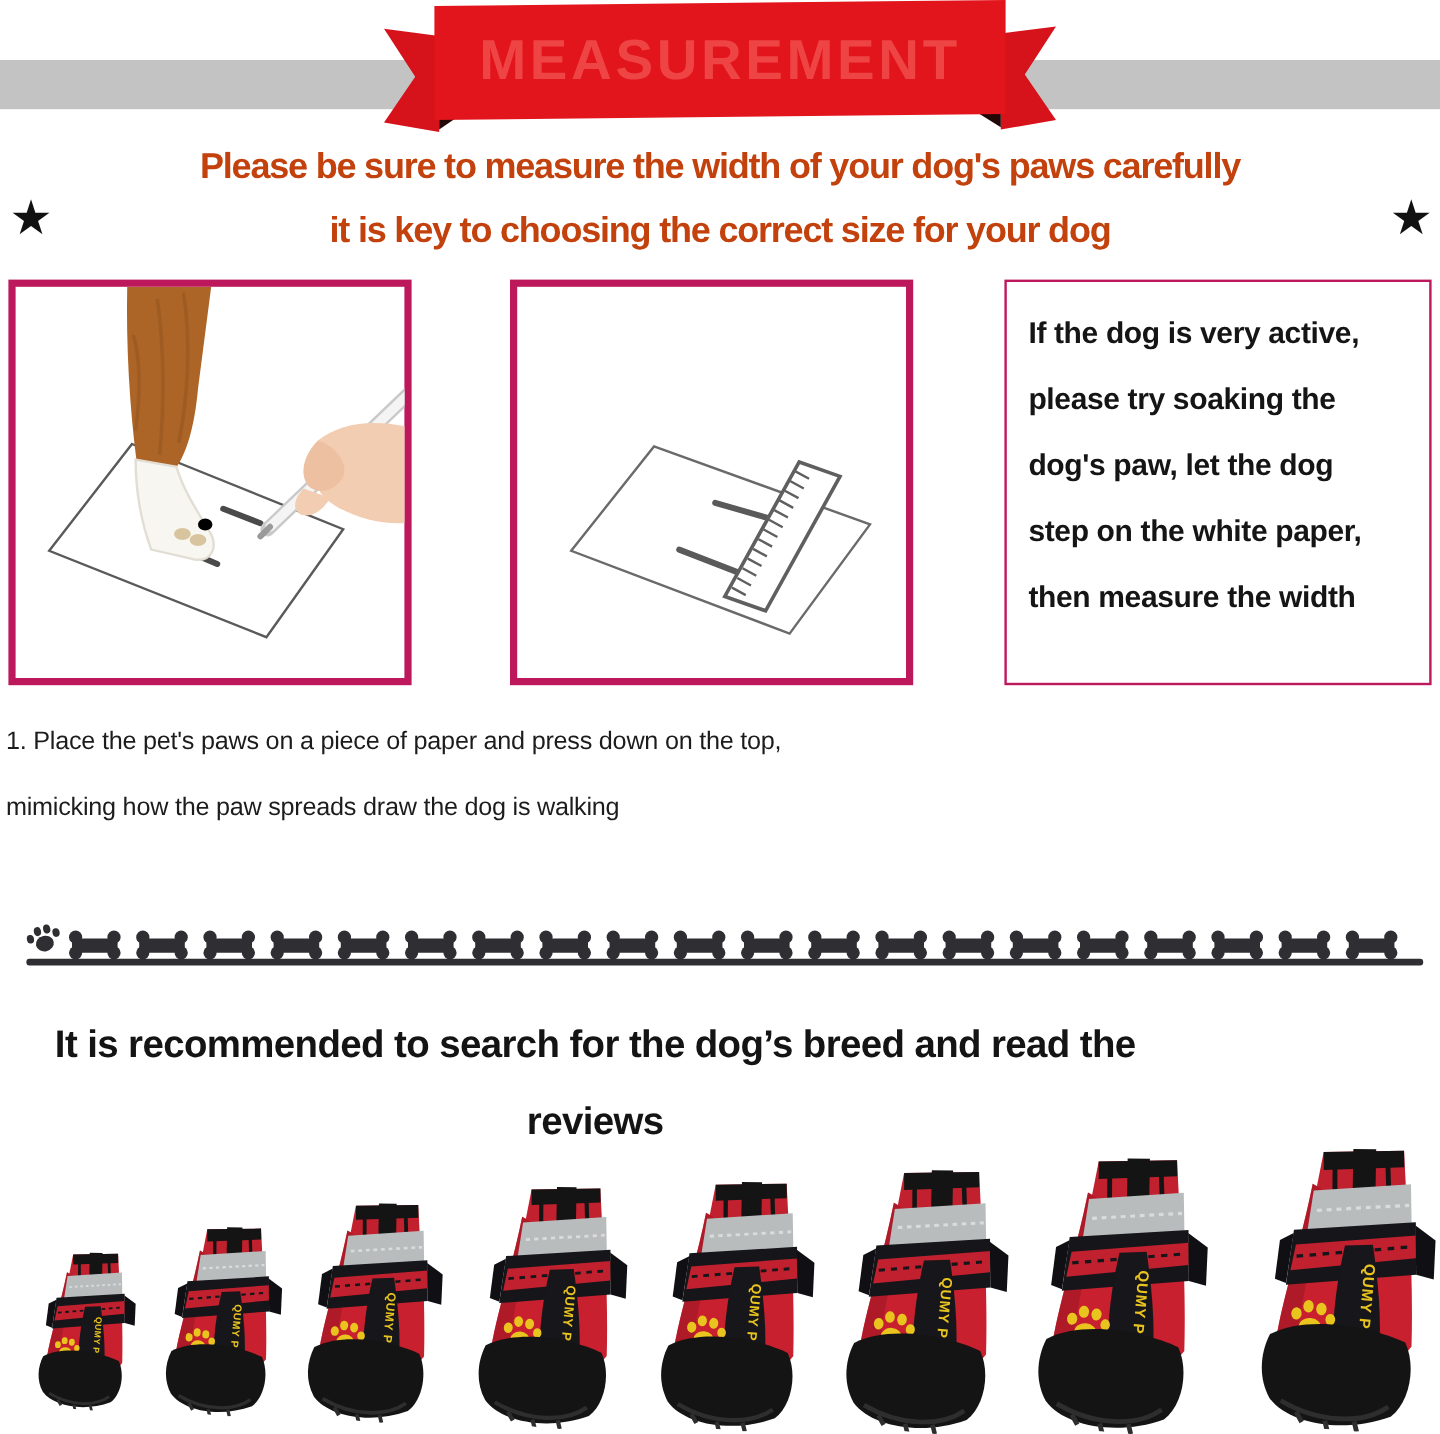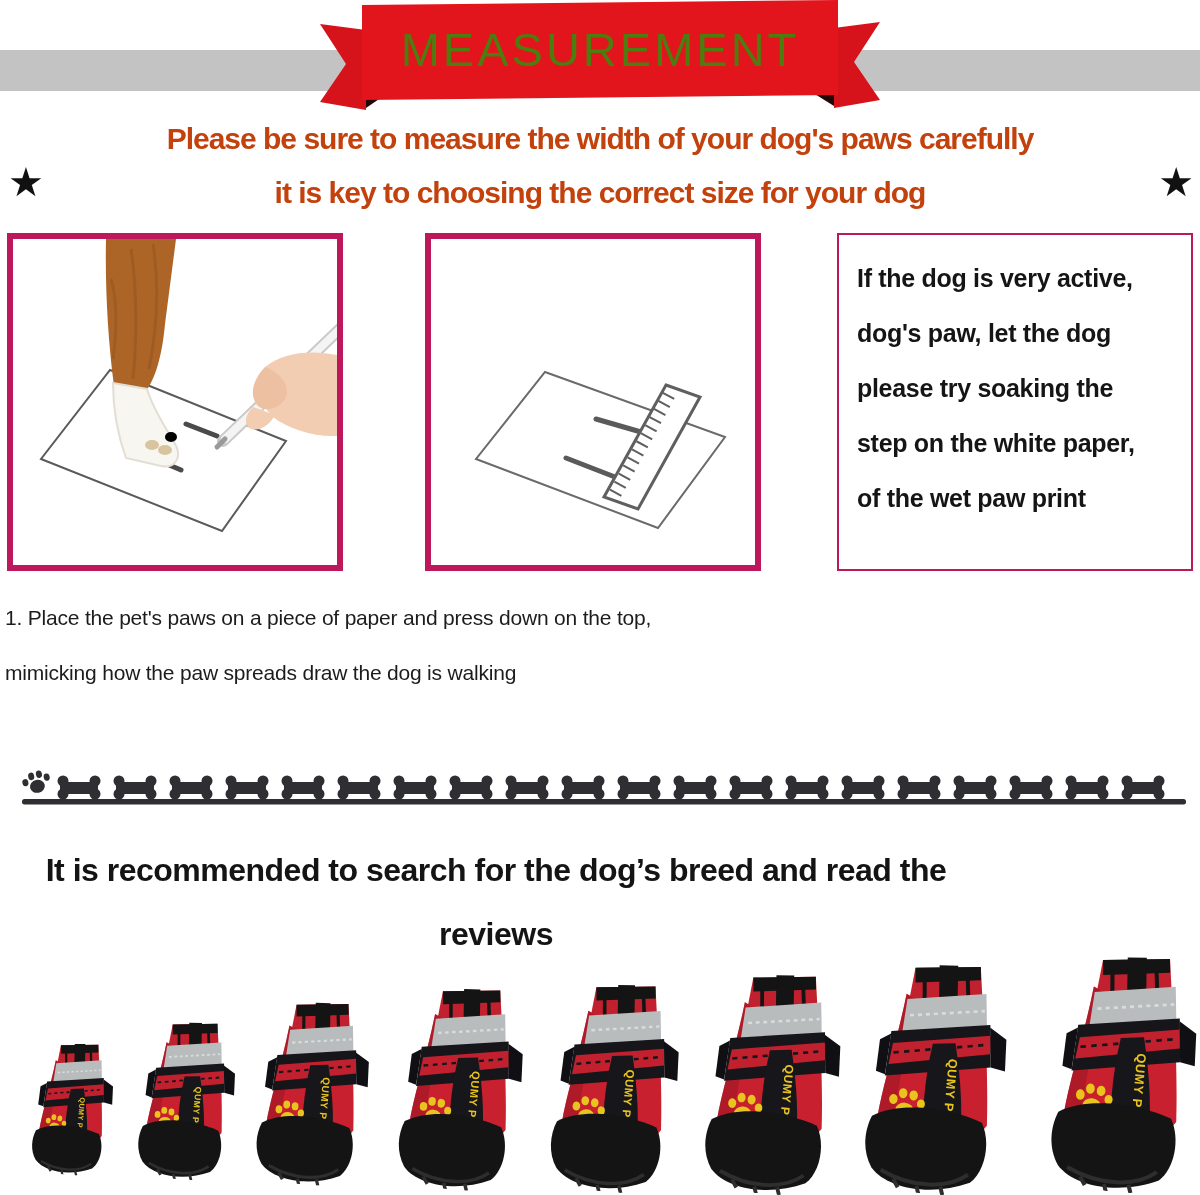--- a/index.html
+++ b/index.html
@@ -6,21 +6,21 @@
   html,body { background:#ffffff; }
   body { font-family:"Liberation Sans", sans-serif; }
   .page { position:relative; width:1200px; height:1195px; background:#fff; overflow:hidden; }
 
   
   .gray-bar { position:absolute; left:0; top:50px; width:1200px; height:41px; background:#c3c3c3; }
   .ribbon { position:absolute; left:318px; top:0; width:564px; height:120px; }
   .ribbon svg { position:absolute; left:0; top:0; }
   .ribbon-title { position:absolute; left:44px; top:2px; width:476px; height:94px;
     display:flex; align-items:center; justify-content:center;
-    color:#4d7c0f; font-size:47px; font-weight:400; letter-spacing:3px; }
+    color:#ef4444; font-size:47px; font-weight:700; letter-spacing:3px; }
 
   
   .headline { position:absolute; left:0; top:112px; width:1200px; text-align:center;
     font-weight:700; font-size:30px; color:#c2410c; letter-spacing:-1px; line-height:54px; }
   .star { position:absolute; font-size:40px; color:#111; top:162px; line-height:40px; }
   .star-left { left:8px; }
   .star-right { right:6px; }
 
   
   .panel { position:absolute; top:233px; height:338px; border:6px solid #be185d; background:#fff; overflow:hidden; }
@@ -101,24 +101,24 @@
       <line x1="135" y1="219" x2="184" y2="238" stroke="#5a5a5a" stroke-width="5" stroke-linecap="round"></line>
 
       <polygon points="235,146 269,158 207,270 173,258" fill="#ffffff" stroke="#5f5f5f" stroke-width="3"></polygon>
       <line x1="238" y1="156" x2="183" y2="257" stroke="#5f5f5f" stroke-width="13" stroke-dasharray="2 7.2"></line>
     </svg>
   </div>
 
   <div class="panel panel-3">
     <div class="tip-text">
       <div class="tip-line">If the dog is very active,</div>
+      <div class="tip-line">please try soaking the</div>
       <div class="tip-line">dog's paw, let the dog</div>
-      <div class="tip-line">please try soaking the</div>
       <div class="tip-line">step on the white paper,</div>
-      <div class="tip-line">of the wet paw print</div>
+      <div class="tip-line">then measure the width</div>
     </div>
   </div>
 
   <div class="instructions">
     <div>1. Place the pet's paws on a piece of paper and press down on the top,</div>
     <div>mimicking how the paw spreads draw the dog is walking</div>
   </div>
 
   <div class="divider">
     <svg width="1200" height="46" viewBox="0 0 1200 46">

